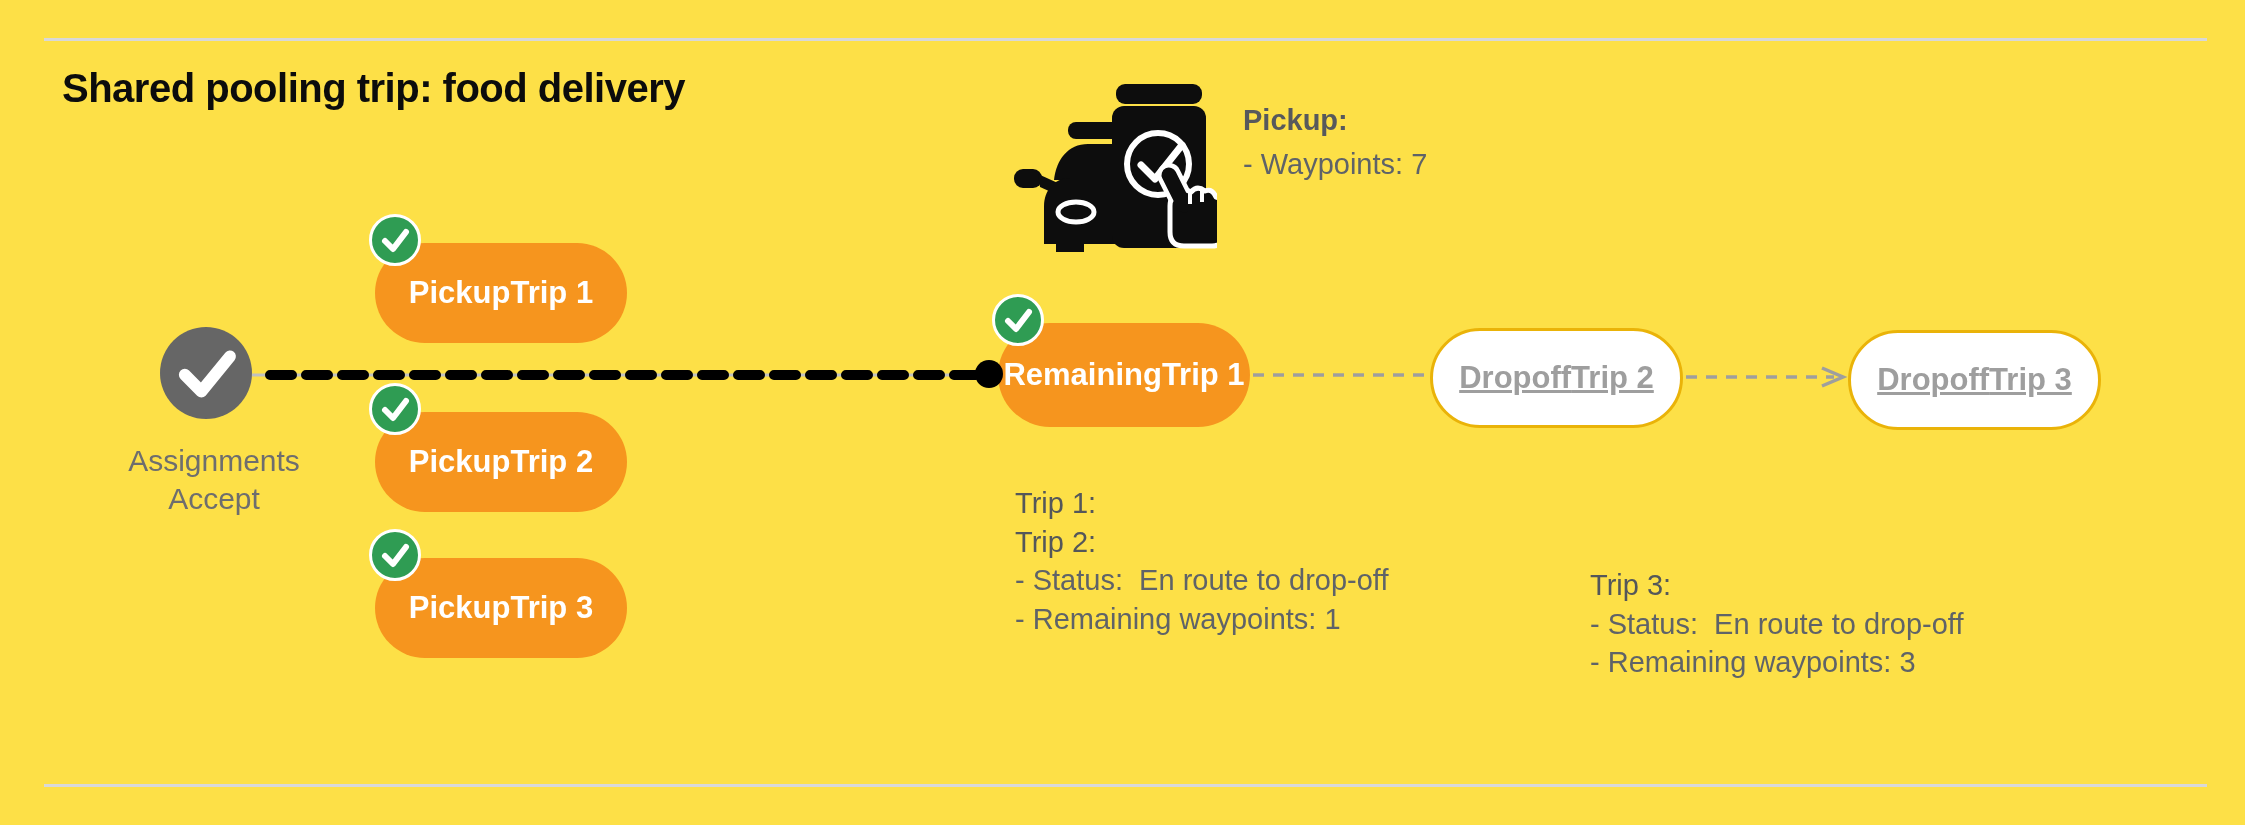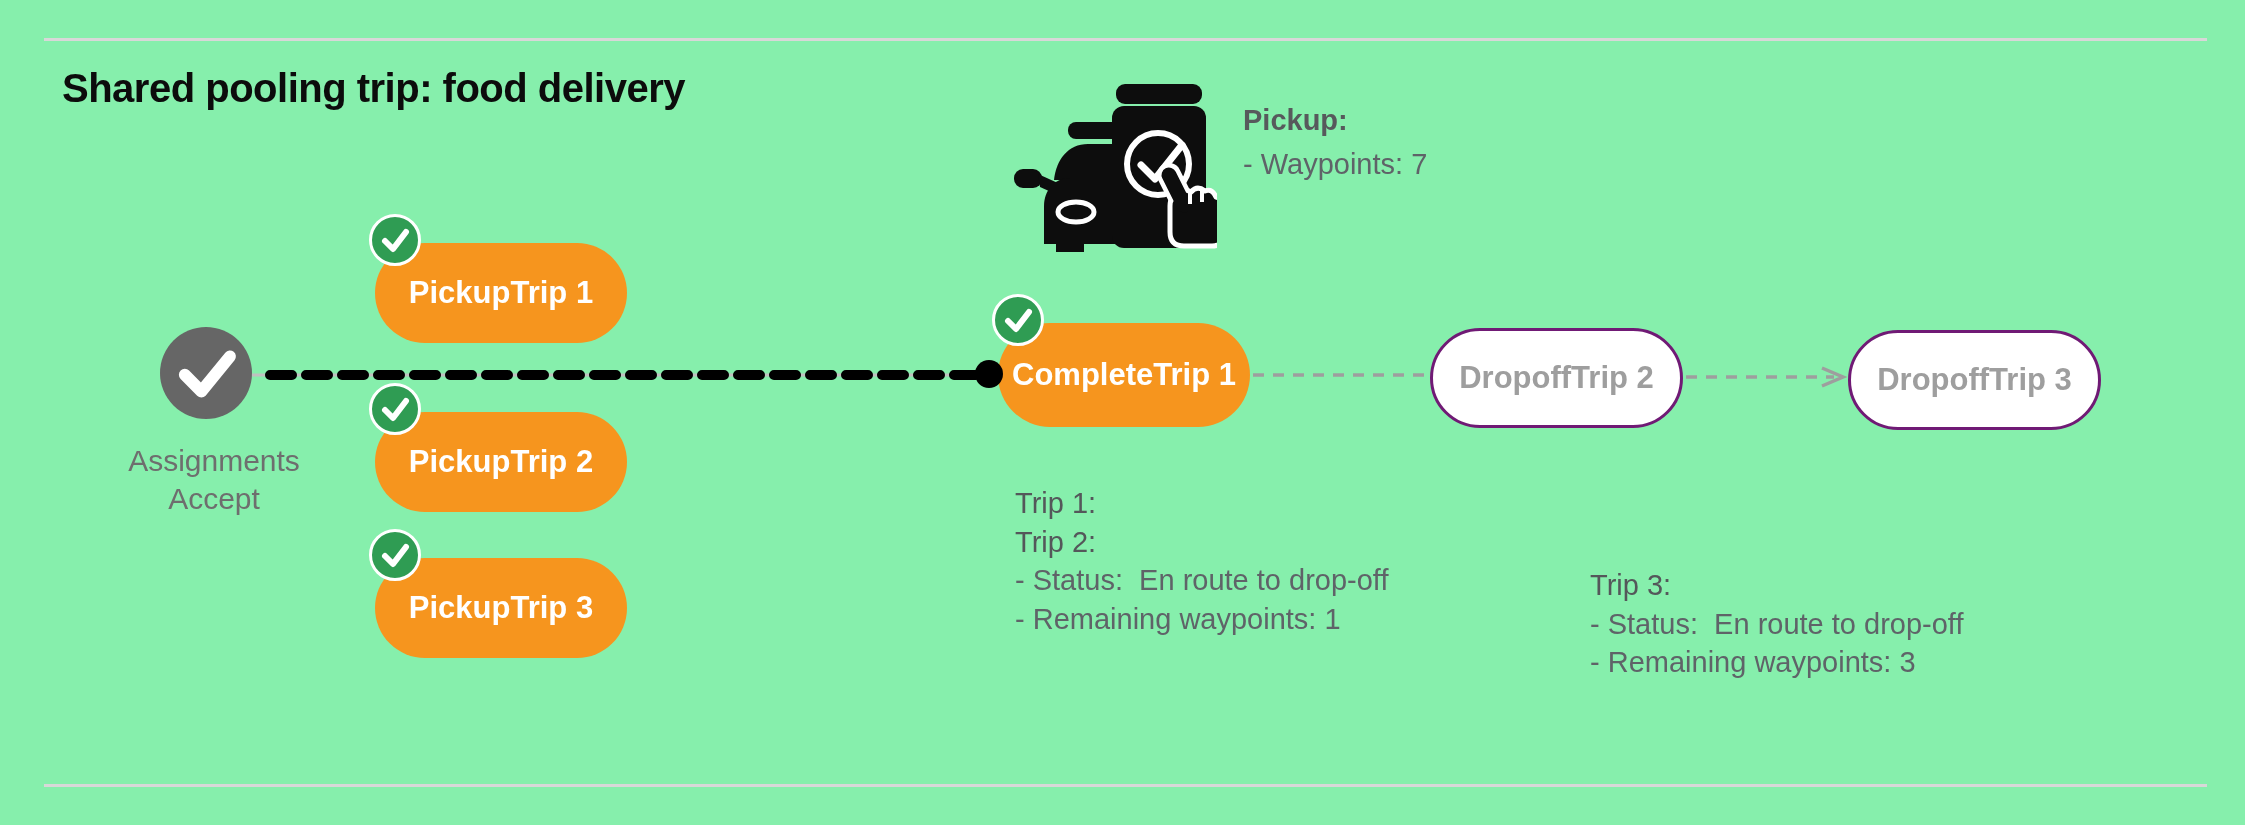--- a/index.html
+++ b/index.html
@@ -1,34 +1,34 @@
 <!DOCTYPE html>
 <html><head>
 <meta charset="utf-8">
 <style>
   html,body{margin:0;padding:0;background:#fff;}
   .page{
-    position:relative;width:2245px;height:825px;background:#86efac;
+    position:relative;width:2245px;height:825px;background:#fde047;
     font-family:"Liberation Sans", sans-serif;overflow:hidden;
   }
   .rule{position:absolute;left:44px;width:2163px;height:3px;background:#d8d8d8;}
   .rule.top{top:38px;}
   .rule.bottom{top:784px;}
   .title{
     position:absolute;left:62px;top:66px;margin:0;
     font-size:40px;font-weight:bold;color:#0c0c0c;letter-spacing:-0.5px;
   }
   .connectors{position:absolute;left:0;top:0;width:2245px;height:825px;z-index:1;}
   .pill{
     position:absolute;border-radius:999px;display:flex;flex-direction:row;
     align-items:center;justify-content:center;text-align:center;
     font-weight:bold;font-size:31px;line-height:38px;z-index:2;
   }
   .pill-orange{background:#f6951e;color:#ffffff;}
-  .pill-outline{background:#ffffff;border:3px solid #701a75;color:#9e9e9e;}
+  .pill-outline{background:#ffffff;border:3px solid #eab308;color:#9e9e9e;text-decoration:underline;}
   .badge{
     position:absolute;width:46px;height:46px;border-radius:50%;
     background:#2f9c53;border:3px solid #ffffff;z-index:3;
     display:flex;align-items:center;justify-content:center;
   }
   .start-node{
     position:absolute;left:160px;top:327px;width:92px;height:92px;border-radius:50%;
     background:#666666;display:flex;align-items:center;justify-content:center;z-index:2;
   }
   .start-label{
@@ -111,21 +111,21 @@
   <div class="pill pill-orange" style="left:375px;top:412px;width:252px;height:100px;">
     <span>Pickup</span>
     <span>Trip 2</span>
   </div>
   <div class="pill pill-orange" style="left:375px;top:558px;width:252px;height:100px;">
     <span>Pickup</span>
     <span>Trip 3</span>
   </div>
 
   <div class="pill pill-orange" style="left:998px;top:323px;width:252px;height:104px;">
-    <span>Complete</span>
+    <span>Remaining</span>
     <span>Trip 1</span>
   </div>
 
   <div class="pill pill-outline" style="left:1430px;top:328px;width:247px;height:94px;">
     <span>Dropoff</span>
     <span>Trip 2</span>
   </div>
   <div class="pill pill-outline" style="left:1848px;top:330px;width:247px;height:94px;">
     <span>Dropoff</span>
     <span>Trip 3</span>

